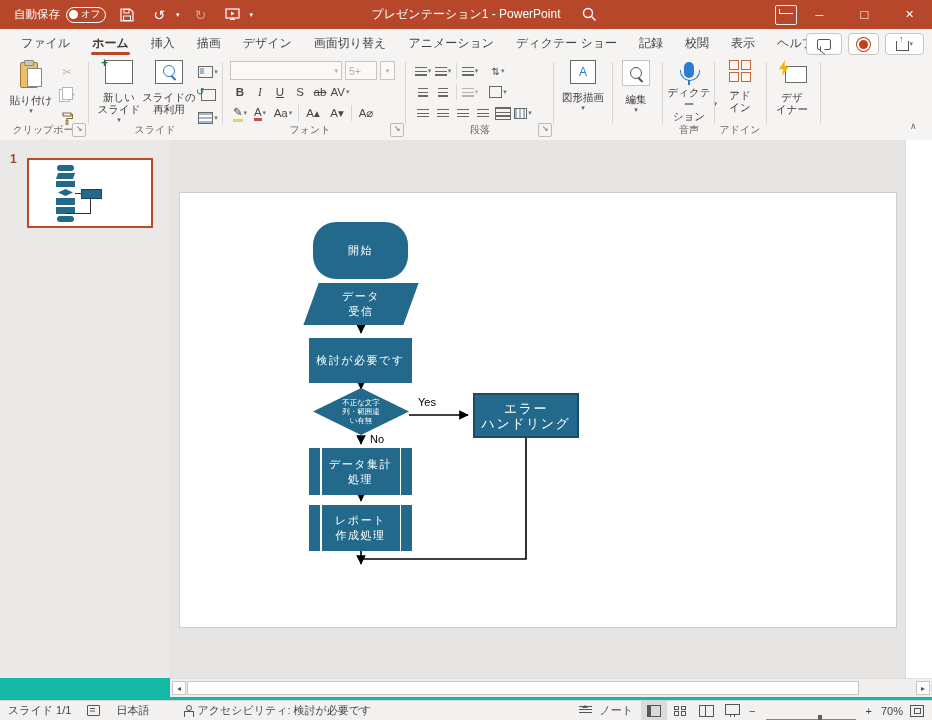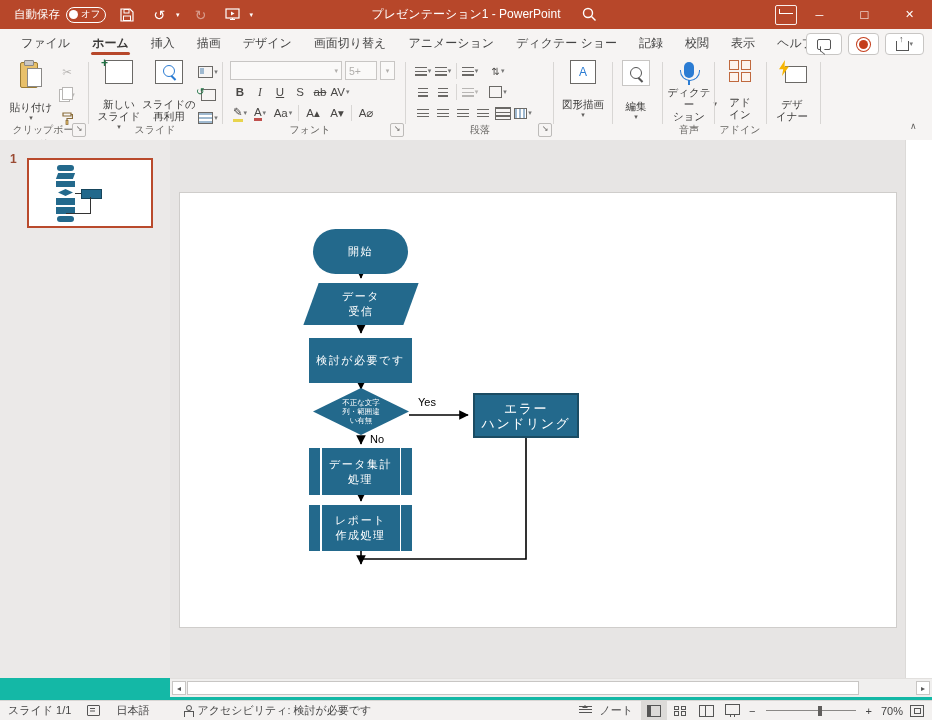--- a/index.html
+++ b/index.html
@@ -36,21 +36,21 @@
   .record-dot{width:9px;height:9px;border-radius:50%;background:#c43e1c;box-shadow:0 0 0 2px #fff,0 0 0 3px #c43e1c;}
   .share-ico{width:11px;height:9px;border:1.2px solid #555;border-top:none;position:relative;margin-top:3px;}
   .share-ico:before{content:"↑";position:absolute;left:1.5px;top:-7px;font-size:9px;color:#555;}
 
   
   #ribbon{left:0;top:57px;width:932px;height:83px;background:#f6f4f3;border-bottom:1px solid #d8d6d4;}
   .rdiv{position:absolute;top:5px;width:1px;height:62px;background:#d8d6d4;}
   .grp-label{position:absolute;top:66px;font-size:10px;color:#696764;text-align:center;}
   .launcher{position:absolute;top:66px;width:12px;height:12px;border:1px solid #bdbbb9;color:#696764;font-size:8px;line-height:10px;text-align:center;border-radius:2px;}
   .bigbtn{position:absolute;top:3px;display:flex;flex-direction:column;align-items:center;width:52px;cursor:default;}
-  .bigbtn .lbl{font-size:10.5px;color:#3b3a39;text-align:center;line-height:12px;white-space:pre-line;margin-top:14px;}
+  .bigbtn .lbl{font-size:10.5px;color:#3b3a39;text-align:center;line-height:12px;white-space:pre-line;margin-top:7px;}
   .bigbtn .chev{font-size:7px;color:#605e5c;margin-top:1px;}
   .sbtn{width:20px;height:18px;display:flex;align-items:center;justify-content:center;color:#4a4846;font-size:11.5px;position:relative;}
   .sbtn .chev{font-size:7px;color:#777;margin-left:1px;}
   .dim2{color:#b8b6b4 !important;}
   .lines-ic{width:12px;height:9px;background:repeating-linear-gradient(#6b6966 0 1.3px,transparent 1.3px 3.6px);}
   .lines-ic.gray{background:repeating-linear-gradient(#b8b6b4 0 1.3px,transparent 1.3px 3.6px);}
   .combo{height:19px;border:1px solid #c8c6c4;background:#faf9f8;color:#b0aeab;font-size:10.5px;display:flex;align-items:center;justify-content:space-between;padding:0 3px;box-sizing:border-box;}
   .combo .chev{font-size:7px;color:#b0aeab;}
 
   
@@ -100,21 +100,21 @@
   #vscroll{left:905px;top:140px;width:27px;height:538px;background:#fff;border-left:1px solid #dcdad8;box-sizing:border-box;}
 
   
   #statusbar{left:0;top:700px;width:932px;height:20px;background:#f3f1f0;border-top:1px solid #d8d6d4;display:flex;align-items:center;font-size:11px;color:#444;box-sizing:border-box;}
   .sb-item{display:flex;align-items:center;gap:4px;padding:0 8px;height:20px;}
   .disp-ic{width:11px;height:9px;border:1.2px solid #555;border-radius:1px;position:relative;}
   .disp-ic:after{content:"";position:absolute;left:2px;top:2px;width:5px;height:1.2px;background:#555;box-shadow:0 2.5px 0 #555;}
   .acc-ic{width:10px;height:12px;position:relative;}
   .acc-ic:before{content:"";position:absolute;left:3px;top:0;width:4px;height:4px;border-radius:50%;border:1.2px solid #555;}
   .acc-ic:after{content:"";position:absolute;left:1px;top:6px;width:8px;height:5px;border-top:1.2px solid #555;border-left:1.2px solid #555;border-right:1.2px solid #555;}
-  .sb-right{margin-left:auto;display:flex;align-items:center;height:20px;}
+  .sb-right{margin-left:auto;display:flex;align-items:flex-end;height:20px;}
   .notes-ic{width:13px;height:9px;background:repeating-linear-gradient(#555 0 1px,transparent 1px 3px);position:relative;margin-right:4px;}
   .notes-ic:before{content:"";position:absolute;left:3px;top:-4px;width:5px;height:3px;border-left:3px solid transparent;border-right:3px solid transparent;border-bottom:3px solid #555;width:0;}
   .view-btn{width:26px;height:20px;display:flex;align-items:center;justify-content:center;}
   .view-btn.sel{background:#dcdad8;}
   .vn-ic{width:12px;height:10px;border:1.2px solid #555;position:relative;}
   .vn-ic:before{content:"";position:absolute;left:0;top:0;bottom:0;width:3px;background:#555;}
   .vs-ic{width:12px;height:10px;display:grid;grid-template-columns:1fr 1fr;grid-template-rows:1fr 1fr;gap:1.5px;}
   .vs-ic span{border:1.1px solid #555;}
   .vr-ic{width:13px;height:10px;border:1.2px solid #555;position:relative;}
   .vr-ic:before{content:"";position:absolute;left:5.5px;top:-1px;bottom:-1px;width:1.2px;background:#555;}
@@ -456,21 +456,21 @@
           <path d="M181 132 L181 140" marker-end="url(#ah)"></path>
           <path d="M181 190 L181 196" marker-end="url(#ah)"></path>
           <path d="M181 247 L181 251" marker-end="url(#ah)"></path>
           <path d="M229 222 L288 222" marker-end="url(#ah)"></path>
           <path d="M181 302 L181 308" marker-end="url(#ah)"></path>
           <path d="M346 245 L346 366 L183 366"></path>
           <path d="M181 358 L181 371" marker-end="url(#ah)"></path>
         </g>
       </svg>
 
-      <div class="fc fc-stadium" style="left:133px;top:36px;width:95px;height:45px;">開始</div>
+      <div class="fc fc-stadium" style="left:133px;top:29px;width:95px;height:57px;">開始</div>
       <div class="fc fc-para" style="left:131px;top:90px;width:100px;height:42px;"><span class="t">データ
 受信</span></div>
       <div class="fc" style="left:129px;top:145px;width:103px;height:45px;">検討が必要です</div>
       <div class="fc fc-diamond" style="left:133px;top:195px;width:96px;height:47px;">不正な文字
 列・範囲違
 い有無</div>
       <div class="fc fc-error" style="left:293px;top:200px;width:106px;height:45px;">エラー
 ハンドリング</div>
       <div class="fc fc-predef" style="left:129px;top:255px;width:103px;height:47px;"><span class="bar" style="left:11px;"></span><span class="bar" style="right:11px;"></span><span>データ集計
 処理</span></div>

